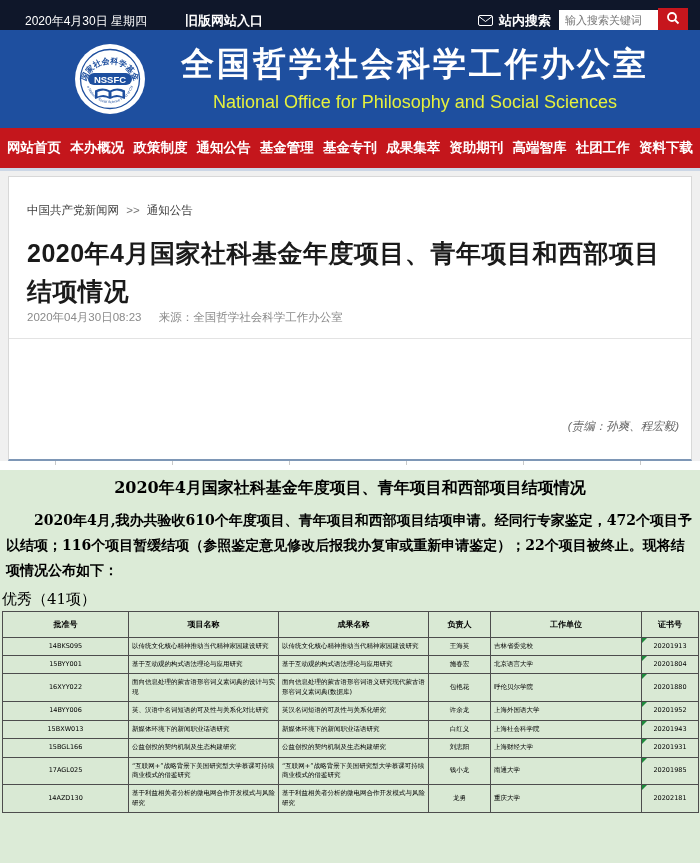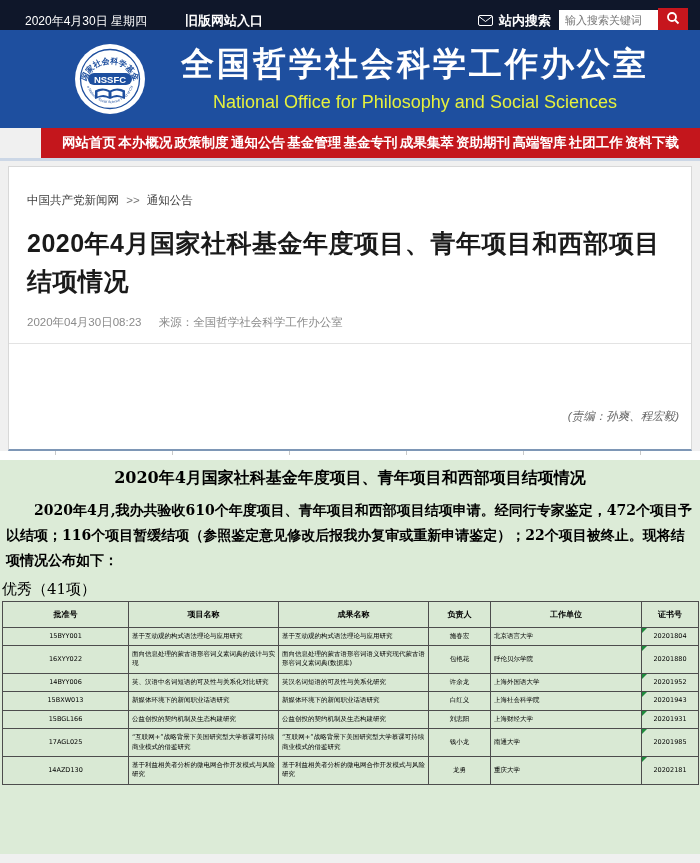--- a/index.html
+++ b/index.html
@@ -17,32 +17,32 @@
   .search-btn { width:30px; height:22px; background:#c6161d; border:none; display:flex; align-items:center; justify-content:center; margin-right:12px; cursor:pointer; }
 
   
   .header { height:98px; background:#1e4f9f; position:relative; }
   .logo { position:absolute; left:74px; top:13px; width:72px; height:72px; cursor:pointer; }
   .title-block { position:absolute; left:172px; top:12px; width:486px; text-align:center; }
   .site-title { color:#fff; font-size:33px; font-weight:bold; letter-spacing:3px; white-space:nowrap; }
   .site-subtitle { color:#e7f13d; font-size:18px; margin-top:5px; }
 
   
-  .nav { height:30px; background:#c4161c; display:flex; align-items:center; justify-content:space-between; padding:0 21px;margin-left:41px; }
+  .nav { height:40px; background:#c4161c; display:flex; align-items:center; justify-content:space-between; padding:0 7px; }
   .nav-item { color:#fff; font-size:13.5px; font-weight:bold; text-decoration:none; white-space:nowrap; }
   .nav-strip { height:3px; background:#ccd7e6; }
 
   
   .card { margin:5px 8px 0; background:#fff; border:1px solid #d8d8d8; border-bottom:2px solid #7e97b6;
     height:285px; padding:0 18px; position:relative; }
   .breadcrumb { padding-top:26px; font-size:11.5px; color:#3c3c3c; }
   .breadcrumb a { color:#3c3c3c; text-decoration:none; }
   .bc-sep { color:#777; margin:0 4px; }
   .article-title { margin-top:17px; font-size:25px; font-weight:bold; color:#1a1a1a; line-height:1.5; letter-spacing:0.5px; }
-  .meta { margin-top:15px; font-size:11.5px; color:#8a8a8a; }
+  .meta { font-size:11.5px; color:#8a8a8a; }
   .meta .src-label { margin-left:14px; }
   .card hr { border:none; border-top:1px solid #e3e3e3; margin:13px -18px 0; }
   .view-line { margin-top:34px; margin-left:20px; font-size:14.5px; color:#000; }
   .view-line a { color:#2430cf; text-decoration:none; }
   .editors { position:absolute; right:12px; bottom:25px; font-size:11.5px; color:#666;font-style:italic; }
 
   
   .sheet-gap { height:9px; background:#fff; margin-top:0;
     background-image:repeating-linear-gradient(90deg,#c9c9c9 0 1px,transparent 1px 117px);
     background-size:100% 4px; background-position:55px 0; background-repeat:no-repeat; }
@@ -163,20 +163,28 @@
           <th>批准号</th>
           <th>项目名称</th>
           <th>成果名称</th>
           <th>负责人</th>
           <th>工作单位</th>
           <th>证书号</th>
         </tr>
       </thead>
     <tbody>
         <tr>
+          <td class="c0">14BKS095</td>
+          <td class="c1">以传统文化核心精神推动当代精神家园建设研究</td>
+          <td class="c2">以传统文化核心精神推动当代精神家园建设研究</td>
+          <td class="c3">王海英</td>
+          <td class="c4">吉林省委党校</td>
+          <td class="c5">20201913</td>
+        </tr>
+        <tr>
           <td class="c0">15BYY001</td>
           <td class="c1">基于互动观的构式语法理论与应用研究</td>
           <td class="c2">基于互动观的构式语法理论与应用研究</td>
           <td class="c3">施春宏</td>
           <td class="c4">北京语言大学</td>
           <td class="c5">20201804</td>
         </tr>
         <tr>
           <td class="c0">16XYY022</td>
           <td class="c1">面向信息处理的蒙古语形容词义素词典的设计与实现</td>

